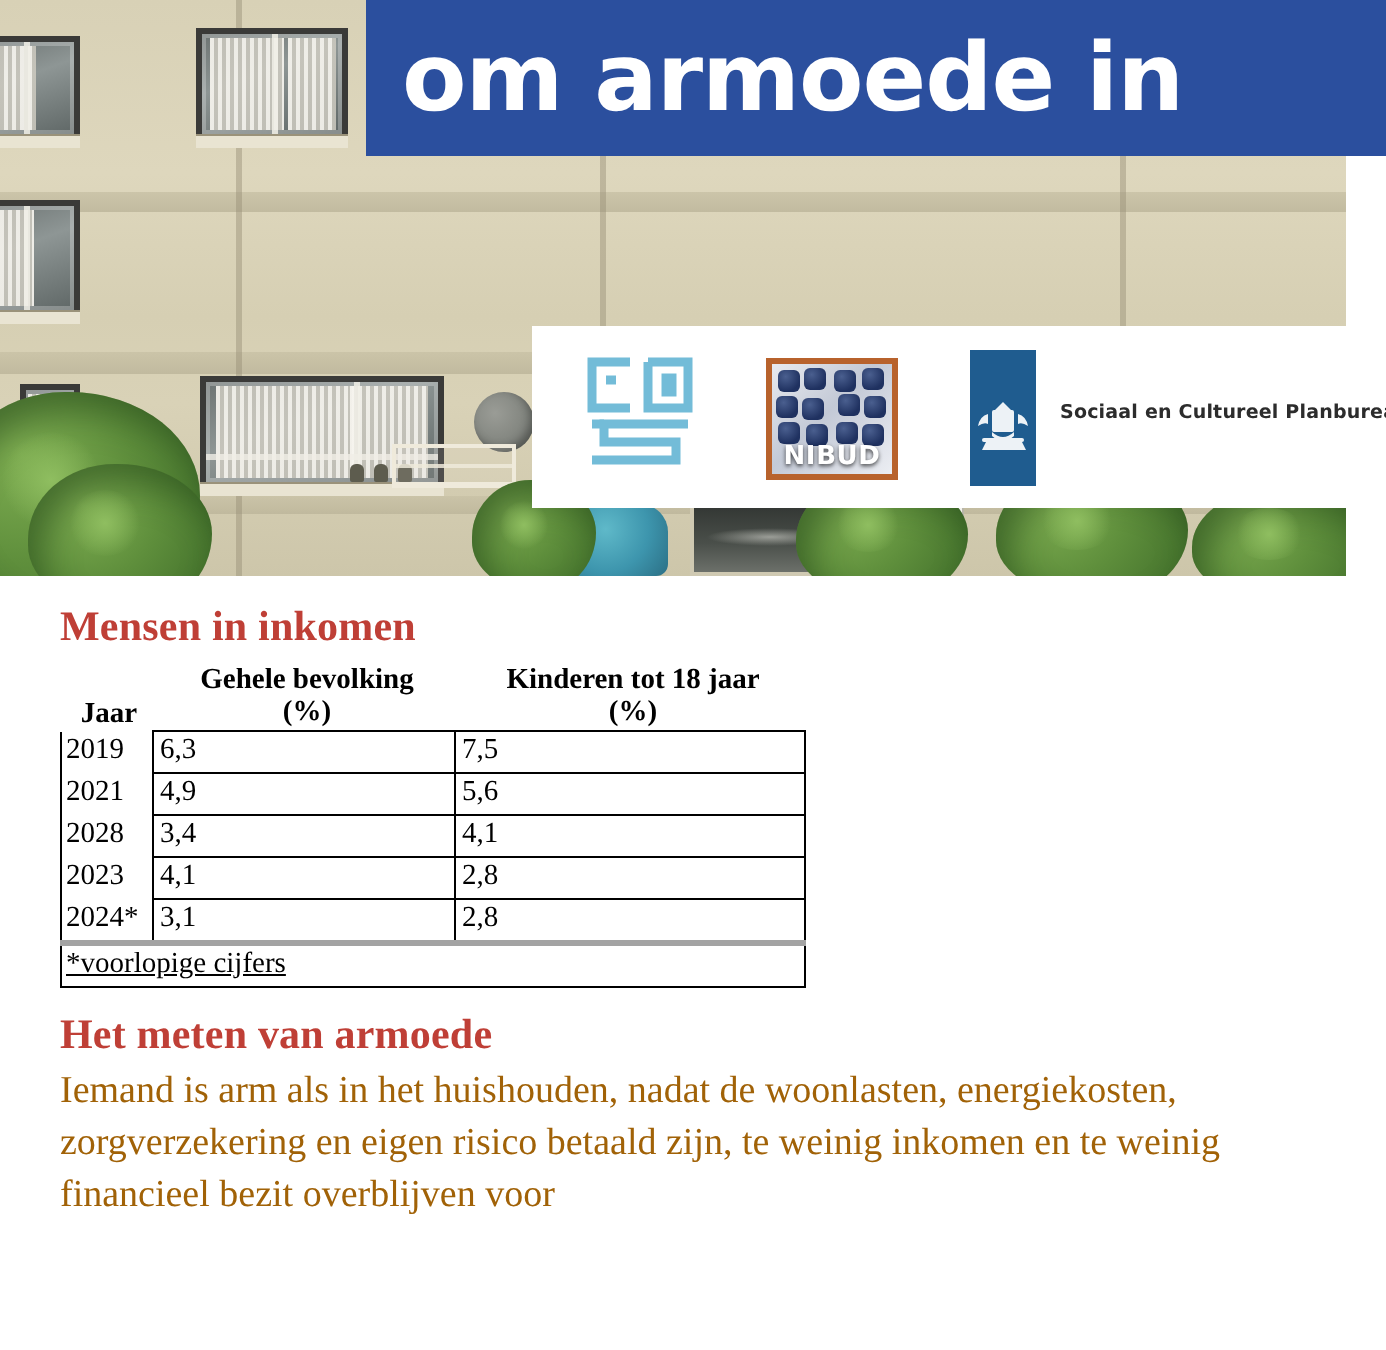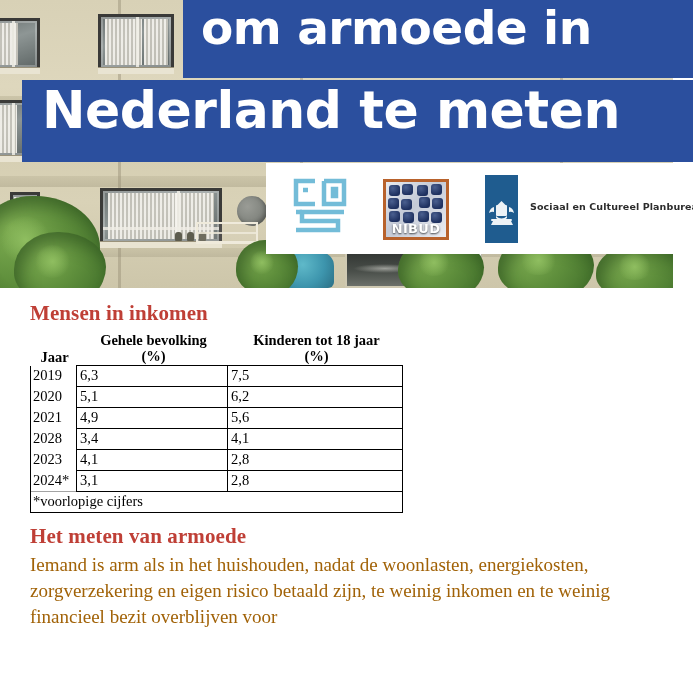--- a/index.html
+++ b/index.html
@@ -161,20 +161,21 @@
 
   
   .titlebar {
     position: absolute;
     background: #2b4f9e;
     color: #ffffff;
     font-family: "DejaVu Sans", "Liberation Sans", sans-serif;
     font-weight: 700;
     letter-spacing: -0.5px;
     display: flex;
+    align-items: center;
     white-space: nowrap;
   }
   .titlebar.line1 {
     left: 183px; top: 0px;
     width: 510px; height: 78px;
     font-size: 47px;
     padding-left: 18px;
   }
   .titlebar.line2 {
     left: 22px; top: 80px;
@@ -290,22 +291,23 @@
   }
   table.poverty tbody td.year {
     border-left: 1px solid #000;
     border-right: 1px solid #000;
     border-top: none;
     border-bottom: none;
     padding-left: 2px;
   }
   table.poverty tbody tr.first td.year { border-top: none; }
   table.poverty tbody td.note {
-    border-top: 1px solid #a3a3a3;
+    border-top: 3px solid #a3a3a3;
     padding-left: 2px;
+    text-decoration: underline;
   }
 
   p.body-text {
     margin: 3px 0 0 0;
     font-family: "Liberation Serif", "DejaVu Serif", serif;
     font-size: 19px;
     line-height: 26px;
     color: #a16207;
     width: 630px;
   }
@@ -379,23 +381,20 @@
     <div class="tree" style="left:-28px; top:196px; width:128px; height:110px;"></div>
     <div class="tree" style="left:14px; top:232px; width:92px; height:74px;"></div>
     <div class="tree" style="left:236px; top:240px; width:62px; height:56px;"></div>
     <div class="tree" style="left:398px; top:238px; width:86px; height:62px;"></div>
     <div class="tree" style="left:498px; top:234px; width:96px; height:66px;"></div>
     <div class="tree" style="left:596px; top:244px; width:92px; height:58px;"></div>
   </div>
 
   <div class="titlebar line1">
     <span>om armoede in</span>
-  </div>
-  <div class="titlebar line2">
-    <span>Nederland te meten</span>
   </div>
 
   <div class="logobar">
 
     <div class="logo-cbs">
       <svg viewBox="0 0 64 66" width="64" height="66" aria-hidden="true">
         <g fill="none" stroke="#73bcd8" stroke-width="4.5">
           <path d="M27 5 H8 V28 H27"></path>
           <path d="M20 14 H15"></path>
           <path d="M36 5 H56 V28 H36 V5"></path>
@@ -459,25 +458,20 @@
 (%)</th>
         </tr>
       </thead>
       <tbody>
         <tr>
           <td class="year">2019</td>
           <td>6,3</td>
           <td>7,5</td>
         </tr>
         <tr>
-          <td class="year">2020</td>
-          <td>5,1</td>
-          <td>6,2</td>
-        </tr>
-        <tr>
           <td class="year">2021</td>
           <td>4,9</td>
           <td>5,6</td>
         </tr>
         <tr>
           <td class="year">2028</td>
           <td>3,4</td>
           <td>4,1</td>
         </tr>
         <tr>

